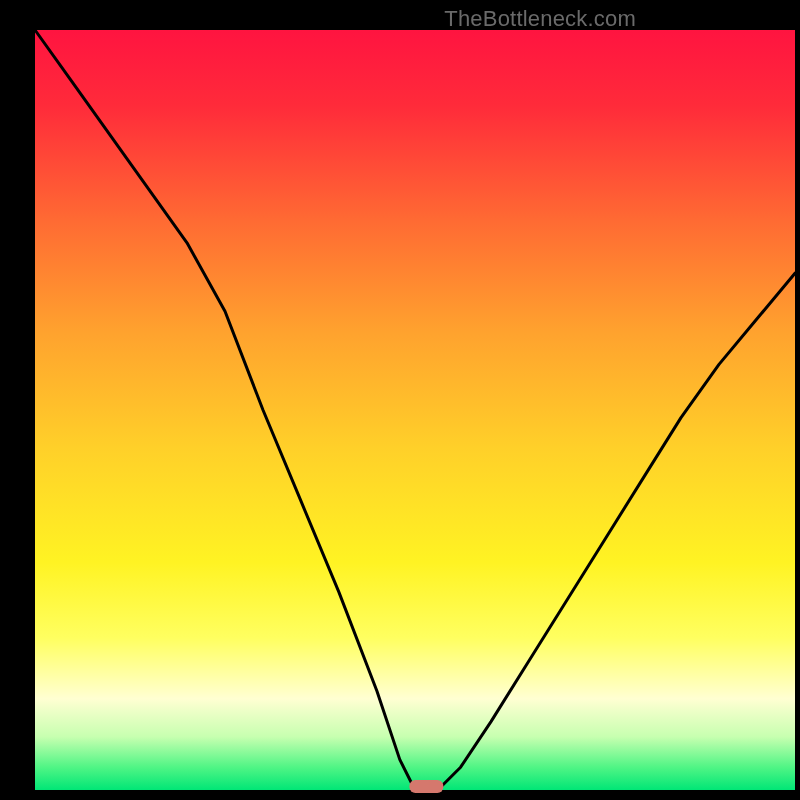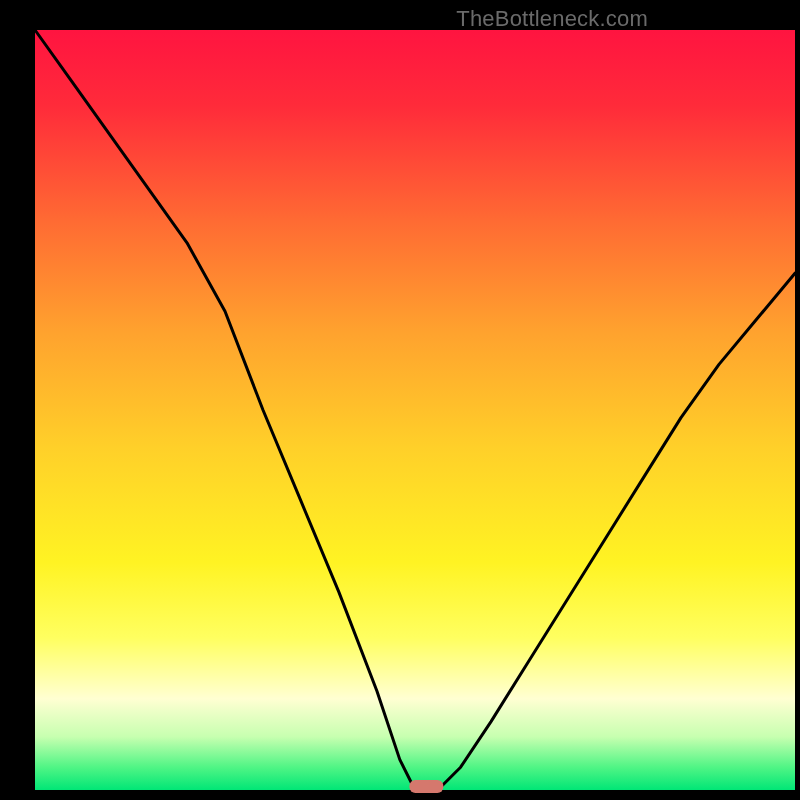--- a/index.html
+++ b/index.html
@@ -9,21 +9,20 @@
     height: 800px;
     overflow: hidden;
     font-family: Arial, Helvetica, sans-serif;
     background: #000;
   }
   .frame {
     position: relative;
     width: 648px;
     height: 800px;
     background: #bef264;
-    padding-left: 12px;
   }
   .watermark {
     position: absolute;
     top: 6px;
     right: 12px;
     color: #6a6a6a;
     font-size: 22px;
     font-weight: 400;
     letter-spacing: 0.2px;
     z-index: 5;

